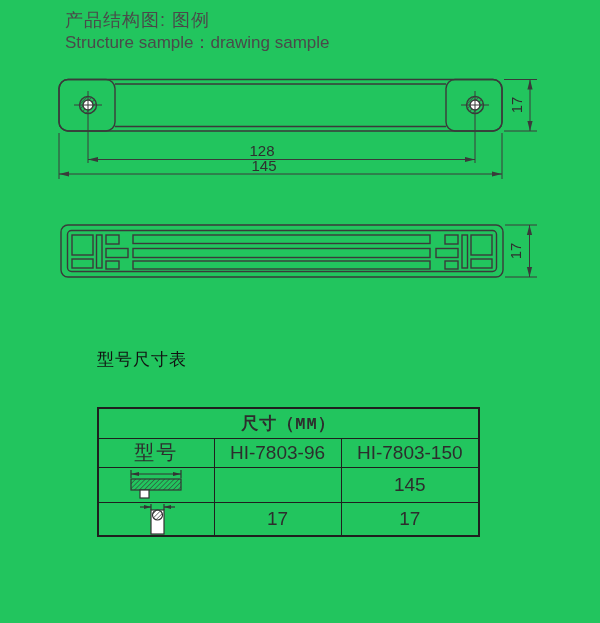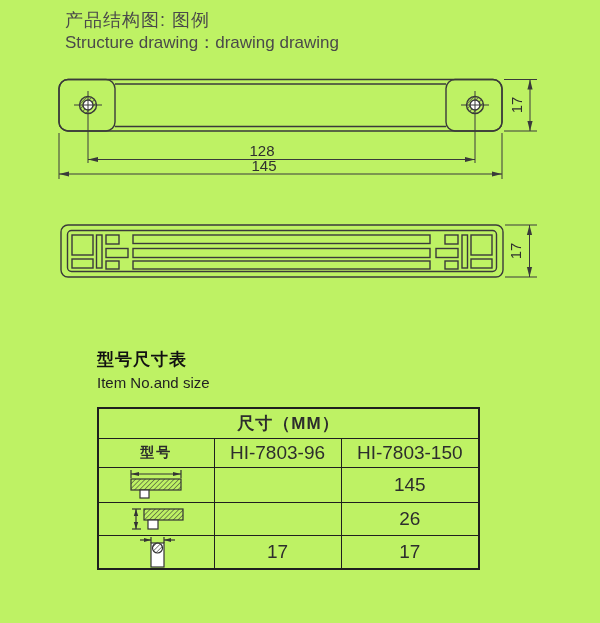--- a/index.html
+++ b/index.html
@@ -1,49 +1,49 @@
 <!DOCTYPE html>
 <html><head>
 <meta charset="utf-8">
 <style>
   html,body{margin:0;padding:0;background:#fff;}
   .stage{
-    position:relative;width:600px;height:623px;background:#bef264;overflow:hidden;
+    position:relative;width:600px;height:623px;background:#22c55e;overflow:hidden;
     font-family:"Liberation Sans","DejaVu Sans",sans-serif;
   }
   .abs{position:absolute;}
   .title-cn{left:65px;top:8px;font-size:18px;color:#4a4a4a;letter-spacing:1px;}
   .title-en{left:65px;top:31px;font-size:17px;color:#4a4a4a;}
   .drawing-svg{left:0;top:0;width:600px;height:340px;}
-  .tbl-title-cn{left:97px;top:348px;font-size:17px;font-weight:bold;color:#111;letter-spacing:1px;}
+  .tbl-title-cn{left:97px;top:348px;font-size:17px;font-weight:normal;color:#111;letter-spacing:1px;}
   .tbl-title-en{left:97px;top:374px;font-size:15px;color:#222;}
   table.size-table{
     position:absolute;left:97px;top:407px;border-collapse:collapse;table-layout:fixed;
     border:2px solid #1f1f1f;
   }
   table.size-table td{
     border:1.5px solid #1f1f1f;text-align:center;vertical-align:middle;
     color:#2d2d2d;padding:0;overflow:hidden;
   }
   td.hdr{font-size:17px;font-weight:bold;padding-right:94px;letter-spacing:1px;}
-  td.model-label{font-size:14px;letter-spacing:2px;font-weight:bold;}
+  td.model-label{font-size:20px;letter-spacing:2px;}
   td.model{font-size:19px;margin-left:48px;}
   td.val{font-size:19px;}
   td.icon-cell svg{display:block;margin:0 auto;}
-  .r1{height:30px;} .r2{height:29px;} .r3{height:31px;}
+  .r1{height:30px;font-family:Liberation Mono, monospace;} .r2{height:29px;} .r3{height:31px;}
   .r4{height:33px;} .r5{height:29px;} .r6{height:31px;}
   svg text{font-family:"Liberation Sans","DejaVu Sans",sans-serif;}
 </style>
 </head>
 <body>
 
 <div class="stage">
 
   <div class="abs title-cn">产品结构图: 图例</div>
-  <div class="abs title-en">Structure drawing：drawing drawing</div>
+  <div class="abs title-en">Structure sample：drawing sample</div>
 
   <svg class="abs drawing-svg" viewBox="0 0 600 340" fill="none" stroke="#3a3a3a" stroke-width="1.4">
     <defs>
       <pattern id="hatch" patternUnits="userSpaceOnUse" width="3.6" height="3.6" patternTransform="rotate(45)">
         <line x1="0" y1="0" x2="0" y2="3.6" stroke="#3a3a3a" stroke-width="1.2"></line>
       </pattern>
     </defs>
 
     <g>
       <rect x="59" y="79.5" width="443" height="51.5" rx="9"></rect>
@@ -125,21 +125,20 @@
         <line x1="505" y1="277" x2="537" y2="277"></line>
         <line x1="529.5" y1="225" x2="529.5" y2="277"></line>
         <polygon points="529.5,225 526.9,235 532.1,235" fill="#3a3a3a" stroke="none"></polygon>
         <polygon points="529.5,277 526.9,267 532.1,267" fill="#3a3a3a" stroke="none"></polygon>
         <text x="517" y="251" text-anchor="middle" font-size="15" fill="#2f2f2f" stroke="none" transform="rotate(-90 517 251)" dominant-baseline="middle">17</text>
       </g>
     </g>
   </svg>
 
   <div class="abs tbl-title-cn">型号尺寸表</div>
-  <div class="abs tbl-title-en">Item No.and size</div>
 
   <table class="size-table">
     <colgroup>
         <col style="width:116px">
         <col style="width:127px">
         <col style="width:138px">
       </colgroup>
     <tbody>
         <tr class="r1">
       <td class="hdr" colspan="3">尺寸（MM）</td>
@@ -165,40 +164,20 @@
           <polygon points="4,6 12,3.9 12,8.1" fill="#333" stroke="none"></polygon>
           <polygon points="54,6 46,3.9 46,8.1" fill="#333" stroke="none"></polygon>
           <rect x="4" y="11" width="50" height="11" fill="url(#hatch-b)"></rect>
           <rect x="13" y="22" width="9" height="8" fill="#fff"></rect>
         </svg>
       </td>
       <td class="val"></td>
       <td class="val">145</td>
     </tr>
 
-    <tr class="r5">
-      <td class="icon-cell">
-        <svg width="58" height="32" viewBox="0 0 58 32" fill="none" stroke="#333" stroke-width="1.2">
-          <defs>
-            <pattern id="hatch-c" patternUnits="userSpaceOnUse" width="3.4" height="3.4" patternTransform="rotate(45)">
-              <line x1="0" y1="0" x2="0" y2="3.4" stroke="#333" stroke-width="1.1"></line>
-            </pattern>
-          </defs>
-          <rect x="17" y="6" width="39" height="11" fill="url(#hatch-c)"></rect>
-          <rect x="21" y="17" width="10" height="9" fill="#fff"></rect>
-          <line x1="5" y1="6" x2="14" y2="6"></line>
-          <line x1="5" y1="26" x2="14" y2="26"></line>
-          <line x1="9" y1="6" x2="9" y2="26"></line>
-          <polygon points="9,6 6.8,13 11.2,13" fill="#333" stroke="none"></polygon>
-          <polygon points="9,26 6.8,19 11.2,19" fill="#333" stroke="none"></polygon>
-        </svg>
-      </td>
-      <td class="val"></td>
-      <td class="val">26</td>
-    </tr>
 
     <tr class="r6">
       <td class="icon-cell">
         <svg width="58" height="32" viewBox="0 0 58 32" fill="none" stroke="#333" stroke-width="1.2">
           <defs>
             <pattern id="hatch-d" patternUnits="userSpaceOnUse" width="3.2" height="3.2" patternTransform="rotate(45)">
               <line x1="0" y1="0" x2="0" y2="3.2" stroke="#333" stroke-width="1.1"></line>
             </pattern>
           </defs>
           <line x1="24" y1="1" x2="24" y2="7"></line>

